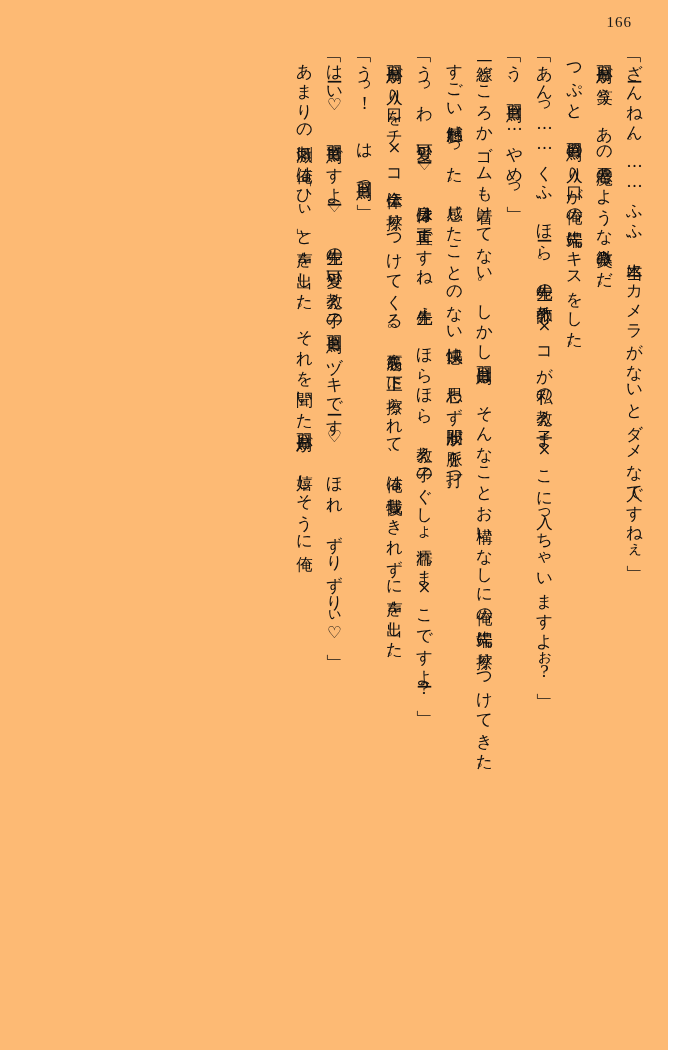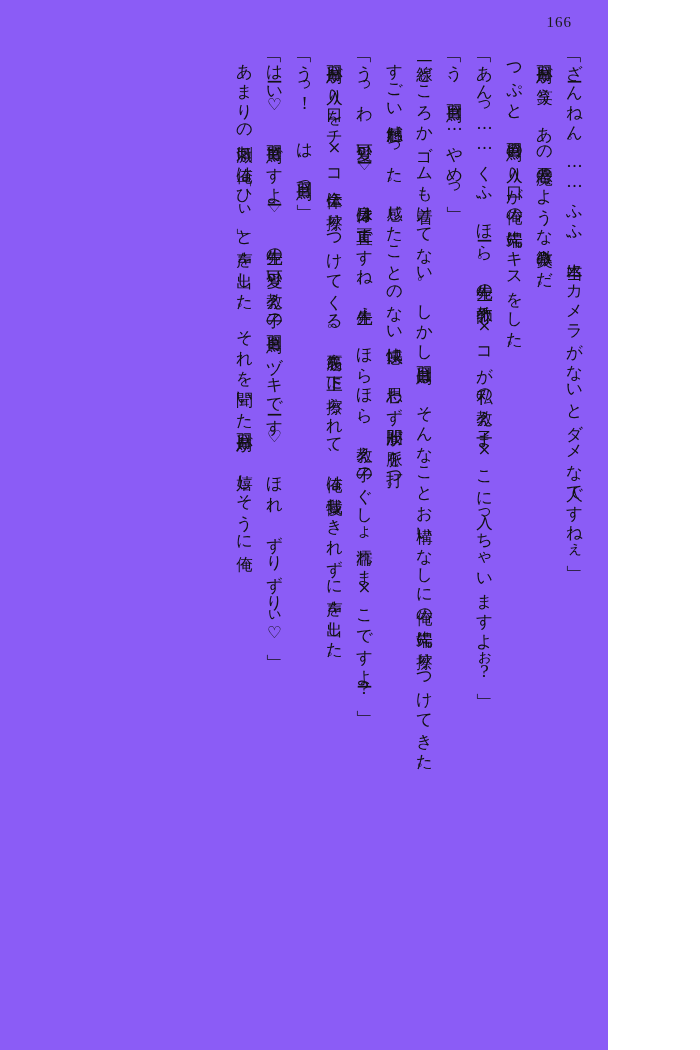--- a/index.html
+++ b/index.html
@@ -9,24 +9,24 @@
   }
   body {
     width: 700px;
     height: 1050px;
     overflow: hidden;
     font-family: "DejaVu Serif", "Liberation Serif", serif;
     color: #111111;
   }
   .page {
     position: relative;
-    width: 608px;
+    width: 668px;
     height: 1050px;
     box-sizing: border-box;
-    background: #8b5cf6;
+    background: #fdba74;
   }
   .page-number {
     position: absolute;
     top: 14px;
     right: 36px;
     font-size: 15px;
     letter-spacing: 1px;
     color: #1a1a1a;
     font-family: "Liberation Serif", "DejaVu Serif", serif;
   }

